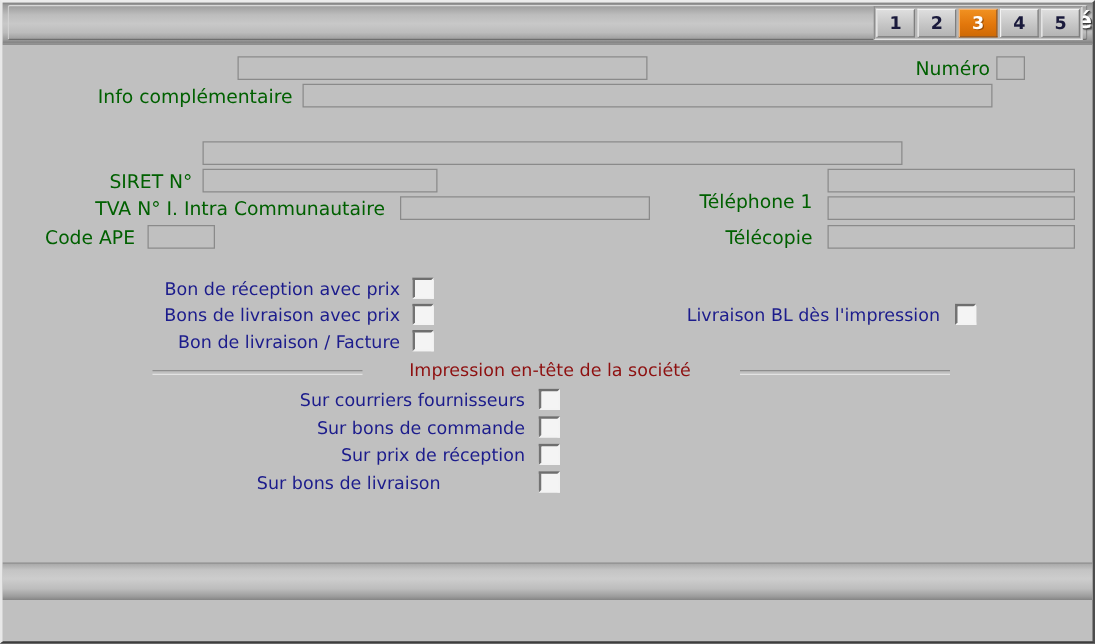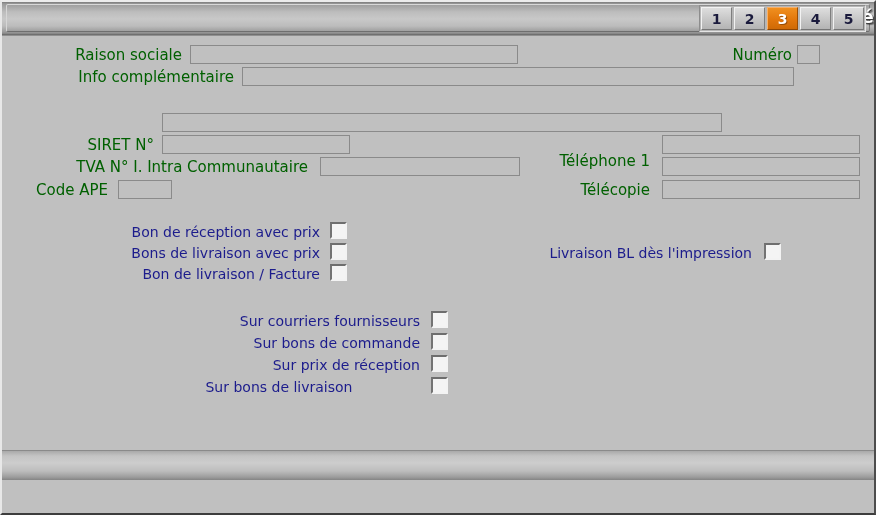--- a/index.html
+++ b/index.html
@@ -213,21 +213,20 @@
       <div class="tab">1</div>
       <div class="tab">2</div>
       <div class="tab active">3</div>
       <div class="tab">4</div>
       <div class="tab">5</div>
     </div>
   </div>
 
   <div class="client">
 
-    <div class="field-label right" style="left:20px; top:10px; width:160px;">Raison sociale</div>
     <input class="text-field" type="text" readonly="" style="left: 188px; top: 9px; width: 328px;" value="">
 
     <div class="field-label right" style="left:20px; top:32px; width:212px;">Info complémentaire</div>
     <input class="text-field" type="text" readonly="" style="left: 240px; top: 31px; width: 552px;" value="">
 
     <div class="field-label right" style="left:640px; top:10px; width:150px;">Numéro</div>
     <input class="text-field" type="text" readonly="" style="left: 795px; top: 9px; width: 23px;" value="">
 
     <input class="text-field" type="text" readonly="" style="left: 160px; top: 77px; width: 560px;" value="">
 
@@ -262,20 +261,25 @@
     <div class="cb-label" style="left:40px; top:230px; width:278px;">Bon de livraison / Facture</div>
     <div class="checkbox" style="left:328px; top:228px;">
       <span class="tick"></span>
     </div>
 
     <div class="cb-label" style="left:430px; top:209px; width:320px;">Livraison BL dès l'impression</div>
     <div class="checkbox" style="left:762px; top:207px;">
       <span class="tick"></span>
     </div>
 
+    <div class="section" style="top:253px;">
+      <div class="rule" style="left:120px; width:168px;"></div>
+      <div class="section-title" style="left:292px; width:292px;">Impression en-tête de la société</div>
+      <div class="rule" style="left:590px; width:168px;"></div>
+    </div>
 
     <div class="cb-label" style="left:120px; top:277px; width:298px;">Sur courriers fournisseurs</div>
     <div class="checkbox" style="left:429px; top:275px;">
       <span class="tick"></span>
     </div>
 
     <div class="cb-label" style="left:120px; top:299px; width:298px;">Sur bons de commande</div>
     <div class="checkbox" style="left:429px; top:297px;">
       <span class="tick"></span>
     </div>

